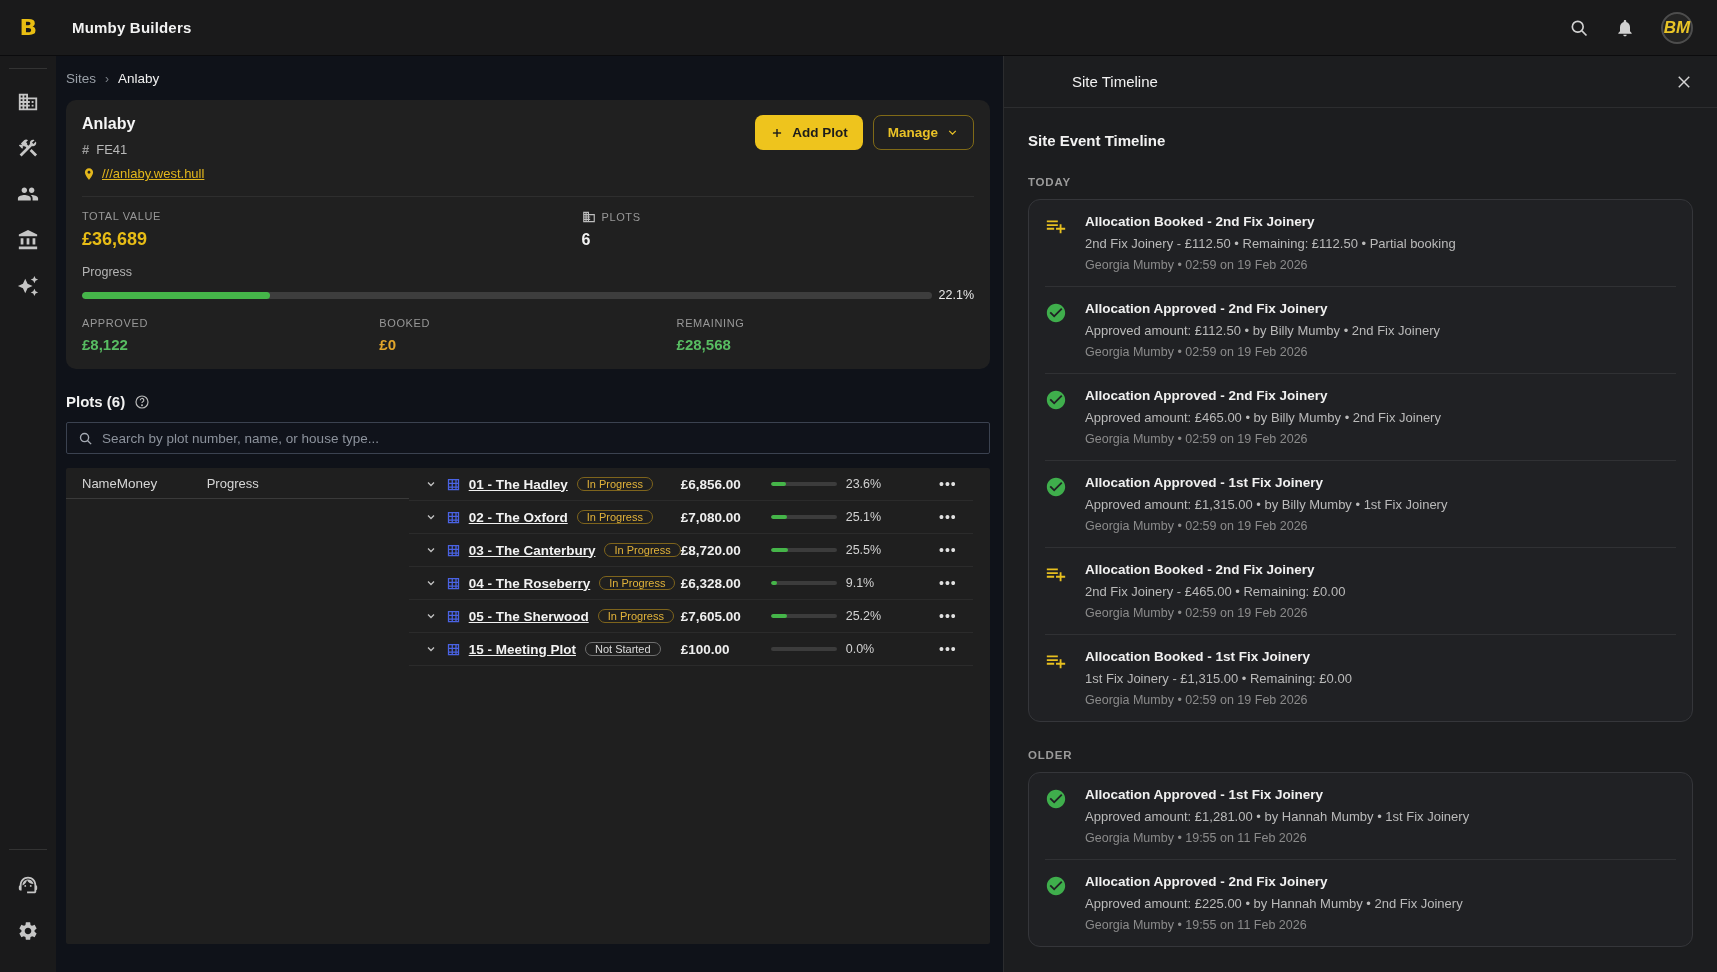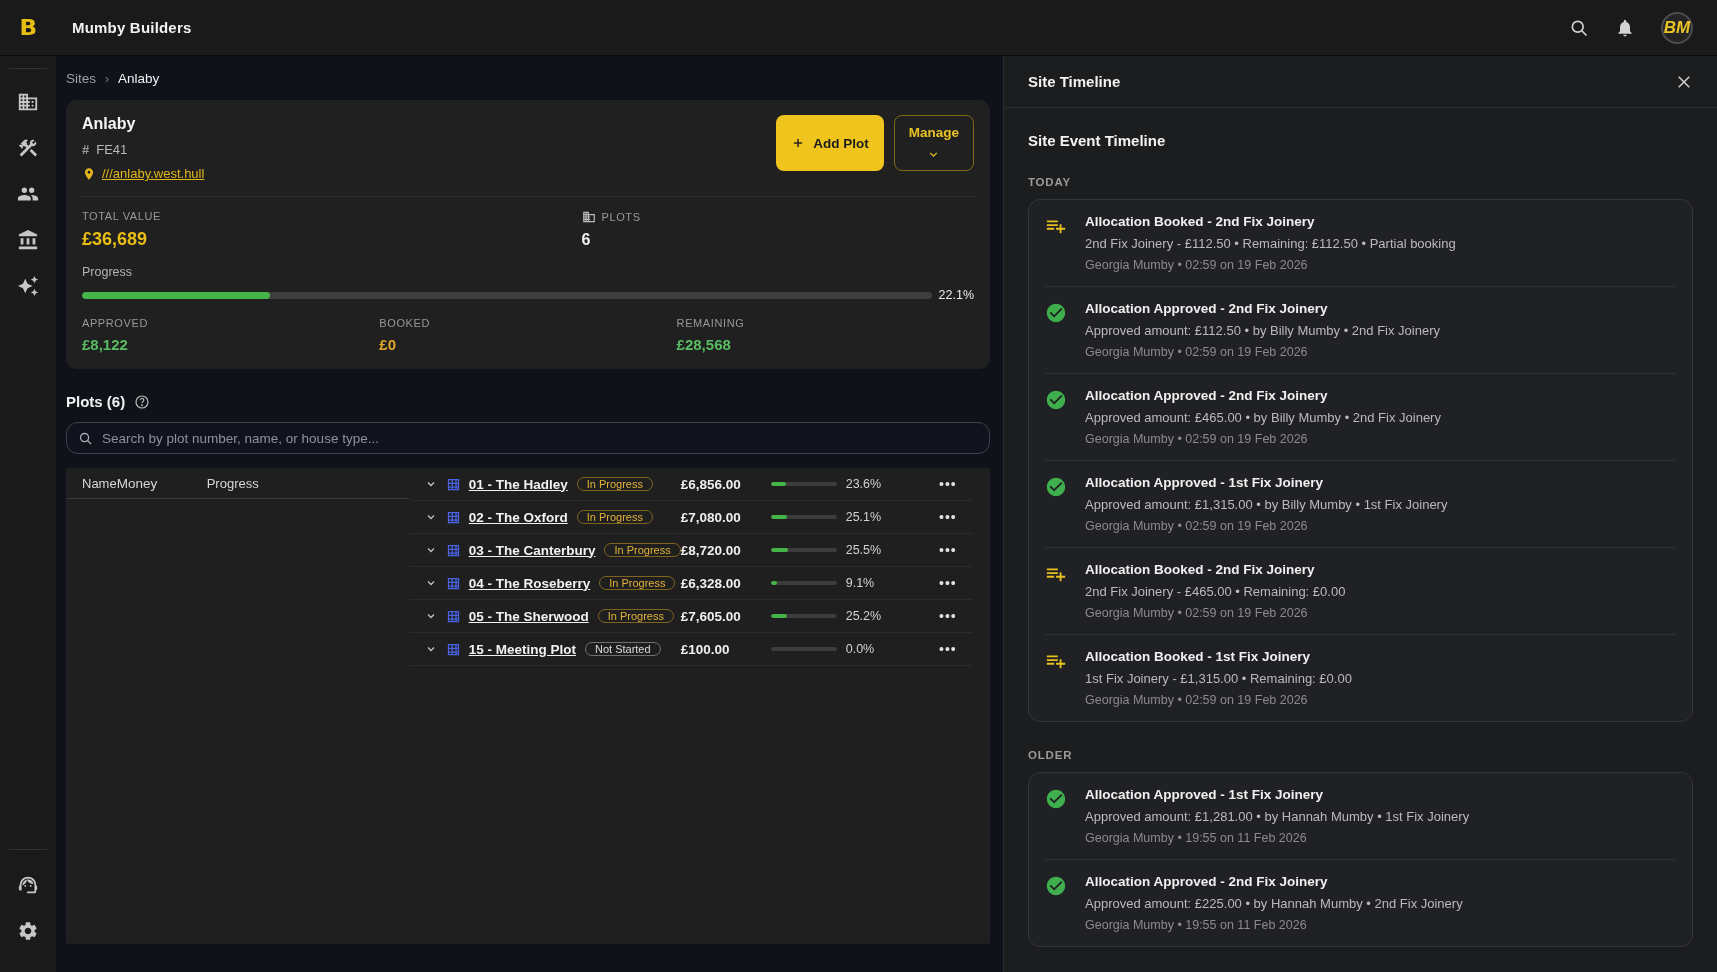--- a/index.html
+++ b/index.html
@@ -35,21 +35,21 @@
   
   .site-card { margin-top:14px; background:#202020; border-radius:10px; padding:15px 16px 16px; }
   .card-top { display:flex; align-items:flex-start; }
   .site-name { color:#f5f5f5; font-size:16px; font-weight:700; }
   .site-code { margin-top:9px; display:flex; align-items:center; gap:7px; color:#b8b8b8; font-size:13px; }
   .hash { color:#9a9a9a; font-size:13px; font-weight:700; }
   .site-w3w { margin-top:9px; display:flex; align-items:center; gap:6px; font-size:13px; }
   .w3w-link { color:#e3b71c; text-decoration:underline; cursor:pointer; }
   .card-actions { margin-left:auto; display:flex; gap:10px; }
   .btn-yellow { display:flex; align-items:center; gap:8px; background:#eec41d; color:#1c1c1c; font-size:13.5px; font-weight:600; border:none; border-radius:8px; padding:9px 15px; cursor:pointer; font-family:inherit; }
-  .btn-outline { display:flex; align-items:center; gap:8px; background:transparent; color:#e9c227; font-size:13.5px; font-weight:600; border:1px solid #806a17; border-radius:8px; padding:9px 14px; cursor:pointer; font-family:inherit;flex-direction:column; }
+  .btn-outline { display:flex; align-items:center; gap:8px; background:transparent; color:#e9c227; font-size:13.5px; font-weight:600; border:1px solid #806a17; border-radius:8px; padding:9px 14px; cursor:pointer; font-family:inherit; }
   .card-divider { border-top:1px solid #2e2e2e; margin:15px 0 13px; }
   .stats-row { display:flex; }
   .stat-col1 { width:56%; }
   .stat-label { color:#989898; font-size:11px; letter-spacing:.6px; font-weight:500; display:flex; align-items:center; gap:6px; }
   .stat-value-yellow { margin-top:7px; color:#e8bd16; font-size:18px; font-weight:700; }
   .stat-value-white { margin-top:7px; color:#f2f2f2; font-size:16px; font-weight:700; }
   .progress-label { margin-top:15px; color:#b3b3b3; font-size:12.5px; }
   .progress-row { margin-top:9px; display:flex; align-items:center; gap:4px; }
   .progress-track { flex:1; height:7px; border-radius:4px; background:#3d3d3d; overflow:hidden; }
   .progress-fill { height:100%; border-radius:4px; background:#45b549; }
@@ -57,21 +57,21 @@
   .bottom-stats { display:flex; margin-top:15px; }
   .bstat { width:33.33%; }
   .bstat-value { margin-top:7px; font-size:15px; font-weight:700; }
   .v-green { color:#58bd62; }
   .v-amber { color:#e2a62b; }
 
   
   .plots-header { margin-top:24px; display:flex; align-items:center; gap:9px; }
   .plots-title { color:#f2f2f2; font-size:15px; font-weight:700; }
   .help-icon { width:16px; height:16px; color:#b9b9b9; cursor:pointer; }
-  .search-box { margin-top:12px; height:32px; border:1px solid #3b4250; border-radius:12px; background:#10131b; display:flex; align-items:center; padding:0 11px; gap:9px; }
+  .search-box { margin-top:12px; height:32px; border:1px solid #3b4250; border-radius:2px; background:#10131b; display:flex; align-items:center; padding:0 11px; gap:9px; }
   .search-box input { flex:1; background:transparent; border:none; outline:none; color:#d9d9d9; font-size:13.5px; font-family:inherit; }
   .search-box input::placeholder { color:#8c929c; }
 
   .plots-table { margin-top:14px; background:#1f1f1f; flex:1; margin-bottom:28px; display:flex; flex-direction:row; border-radius:2px; }
   .t-header { height:31px; display:flex; align-items:center; padding:0 16px; border-bottom:1px solid #3a3a3a; color:#d6d6d6; font-size:13px; }
   .t-row { height:33px; display:flex; align-items:center; padding:0 16px; border-bottom:1px solid #2b2b2b; cursor:pointer; }
   .c-name { flex:1; display:flex; align-items:center; min-width:0; }
   .c-money { width:90px; font-size:13.5px; color:#efefef; font-weight:600; }
   .c-progress { width:150px; display:flex; align-items:center; gap:9px; }
   .c-menu { width:36px; display:flex; justify-content:flex-end; }
@@ -82,21 +82,21 @@
   .badge-yellow { color:#e2b33a; border-color:#7e641c; }
   .badge-gray { color:#dcdcdc; border-color:#6f6f6f; }
   .mini-track { width:66px; height:4px; border-radius:2px; background:#3c3c3c; overflow:hidden; }
   .mini-fill { height:100%; background:#45b549; border-radius:2px; }
   .mini-pct { color:#d2d2d2; font-size:12.5px; }
   .dots { color:#e0e0e0; font-size:14px; letter-spacing:1px; cursor:pointer; line-height:10px; }
 
   
   .panel { width:714px; flex:0 0 714px; background:#1c1d1f; border-left:1px solid #2b2c2e; display:flex; flex-direction:column; min-height:0; }
   .panel-header { height:52px; flex:0 0 52px; display:flex; align-items:center; padding:0 24px; border-bottom:1px solid #2c2d2f; }
-  .panel-title { color:#f2f2f2; font-size:15px; font-weight:700; }
+  .panel-title { color:#f2f2f2; font-size:15px; font-weight:400;margin-left:44px; }
   .panel-close { margin-left:auto; width:18px; height:18px; color:#d4d4d4; cursor:pointer; }
   .panel-body { padding:24px 24px 0; overflow:hidden; }
   .timeline-heading { color:#f2f2f2; font-size:15px; font-weight:700; }
   .group-label { margin-top:27px; color:#9b9b9b; font-size:11.5px; font-weight:600; letter-spacing:.8px; }
   .group-card { margin-top:11px; border:1px solid #35363a; border-radius:12px; background:#202124; }
   .event { display:flex; padding:14px 16px; }
   .event-icon { width:24px; flex:0 0 24px; padding-top:1px; }
   .event-text { margin-left:16px; min-width:0; }
   .event-title { color:#f0f0f0; font-size:13.5px; font-weight:700; }
   .event-detail { margin-top:7px; color:#bababa; font-size:13px; }

